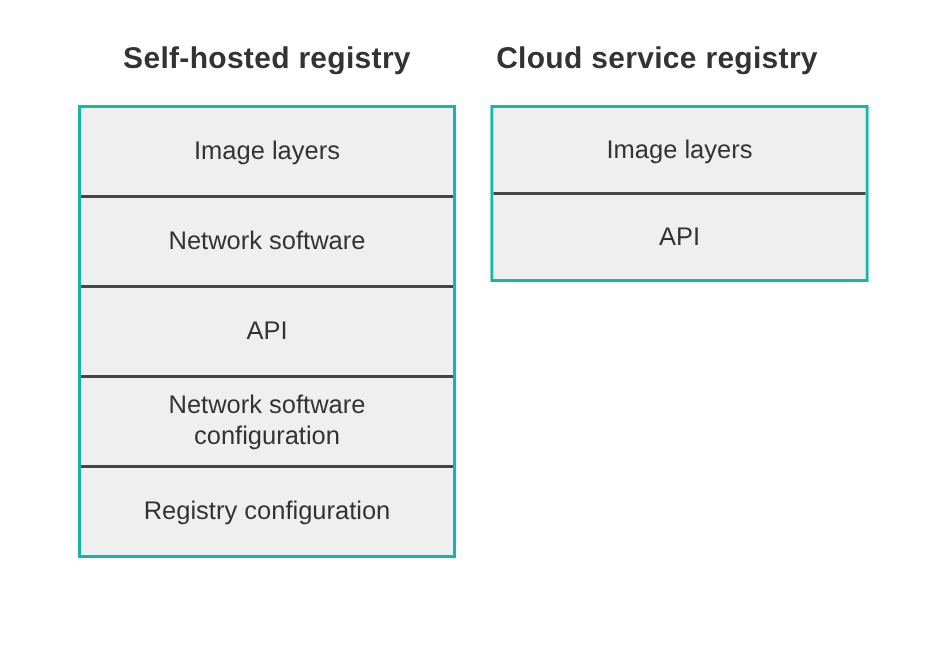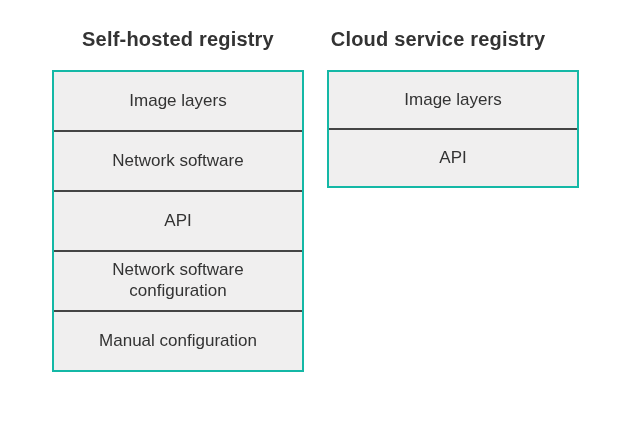--- a/index.html
+++ b/index.html
@@ -68,21 +68,21 @@
   <div class="col-title left">Self-hosted registry</div>
 
   <div class="col-title right">Cloud service registry</div>
 
   <div class="stack left">
     <div class="cell">Image layers</div>
     <div class="cell">Network software</div>
     <div class="cell">API</div>
     <div class="cell">Network software
 configuration</div>
-    <div class="cell">Manual configuration</div>
+    <div class="cell">Registry configuration</div>
   </div>
 
   <div class="stack right">
     <div class="cell">Image layers</div>
     <div class="cell">API</div>
   </div>
 
 
 </div>
 

